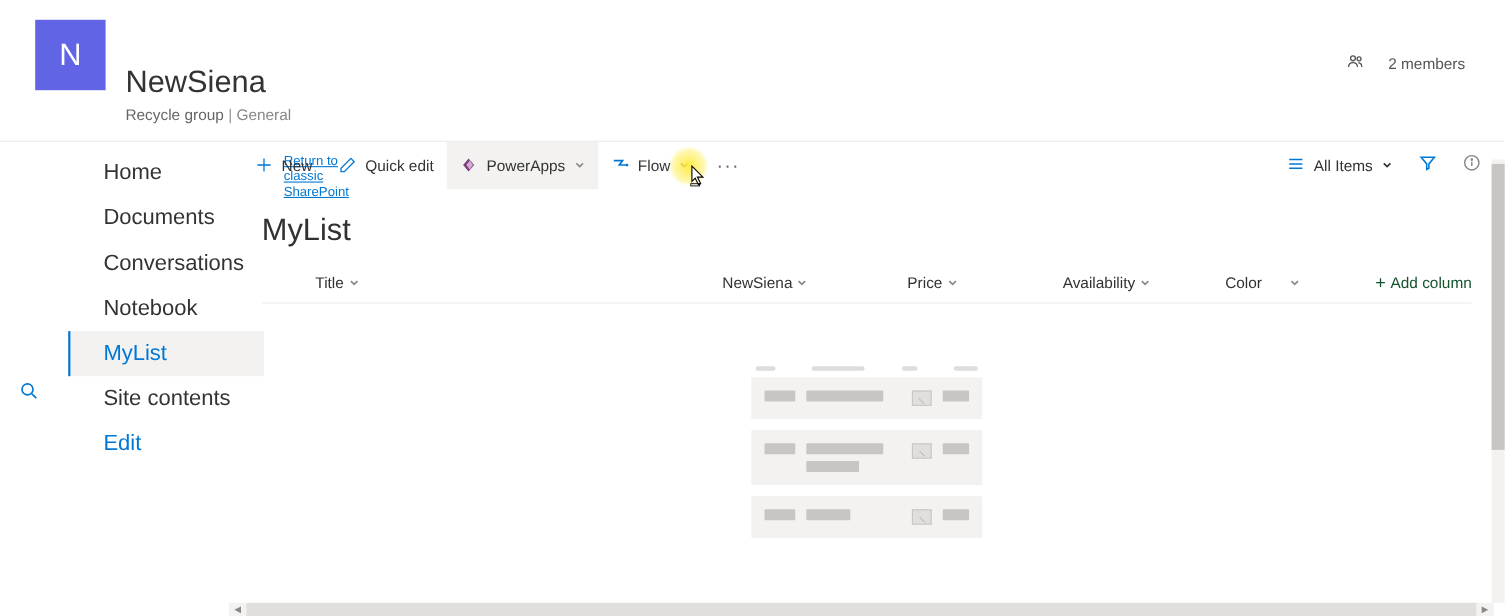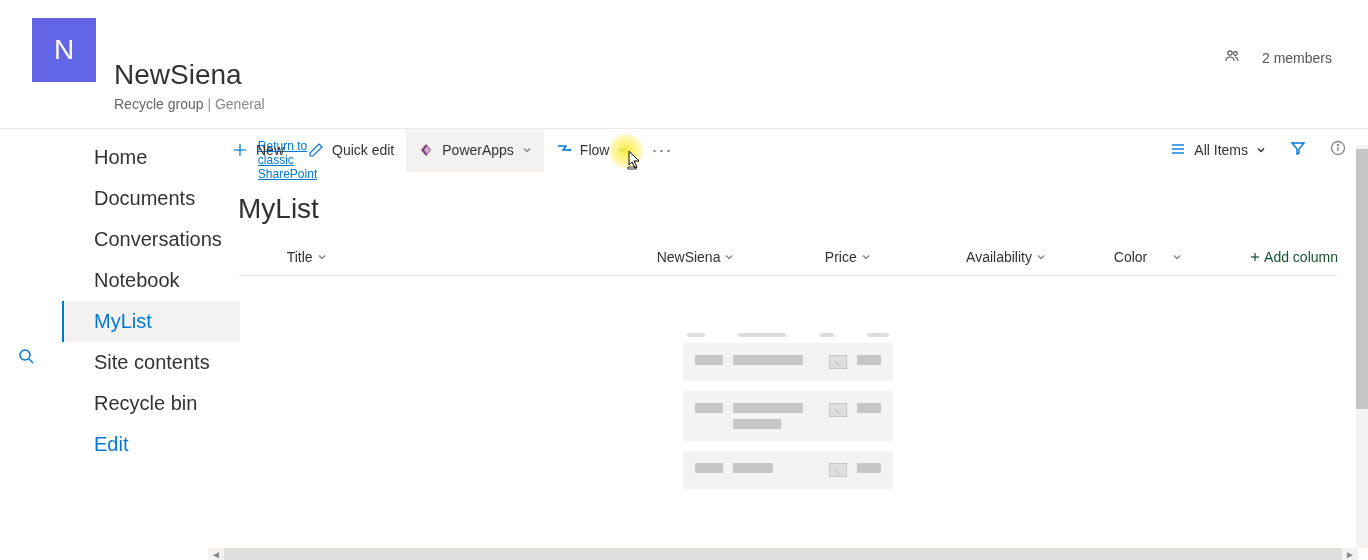--- a/index.html
+++ b/index.html
@@ -400,21 +400,20 @@
       </span>
       <input type="text" placeholder="Search" style="">
     </div>
     <div class="nav-list">
       <div class="nav-item">Home</div>
       <div class="nav-item">Documents</div>
       <div class="nav-item">Conversations</div>
       <div class="nav-item">Notebook</div>
       <div class="nav-item selected">MyList</div>
       <div class="nav-item">Site contents</div>
-      <div class="nav-item">Recycle bin</div>
       <div class="nav-item edit-link">Edit</div>
     </div>
     <div class="classic-link">Return to classic SharePoint</div>
   </div>
 
   <div class="right-col">
     <div class="command-bar">
       <div class="cmd-btn">
         <span class="cmd-icon">
           <svg viewBox="0 0 16 16" stroke="currentColor" stroke-width="1.2">

